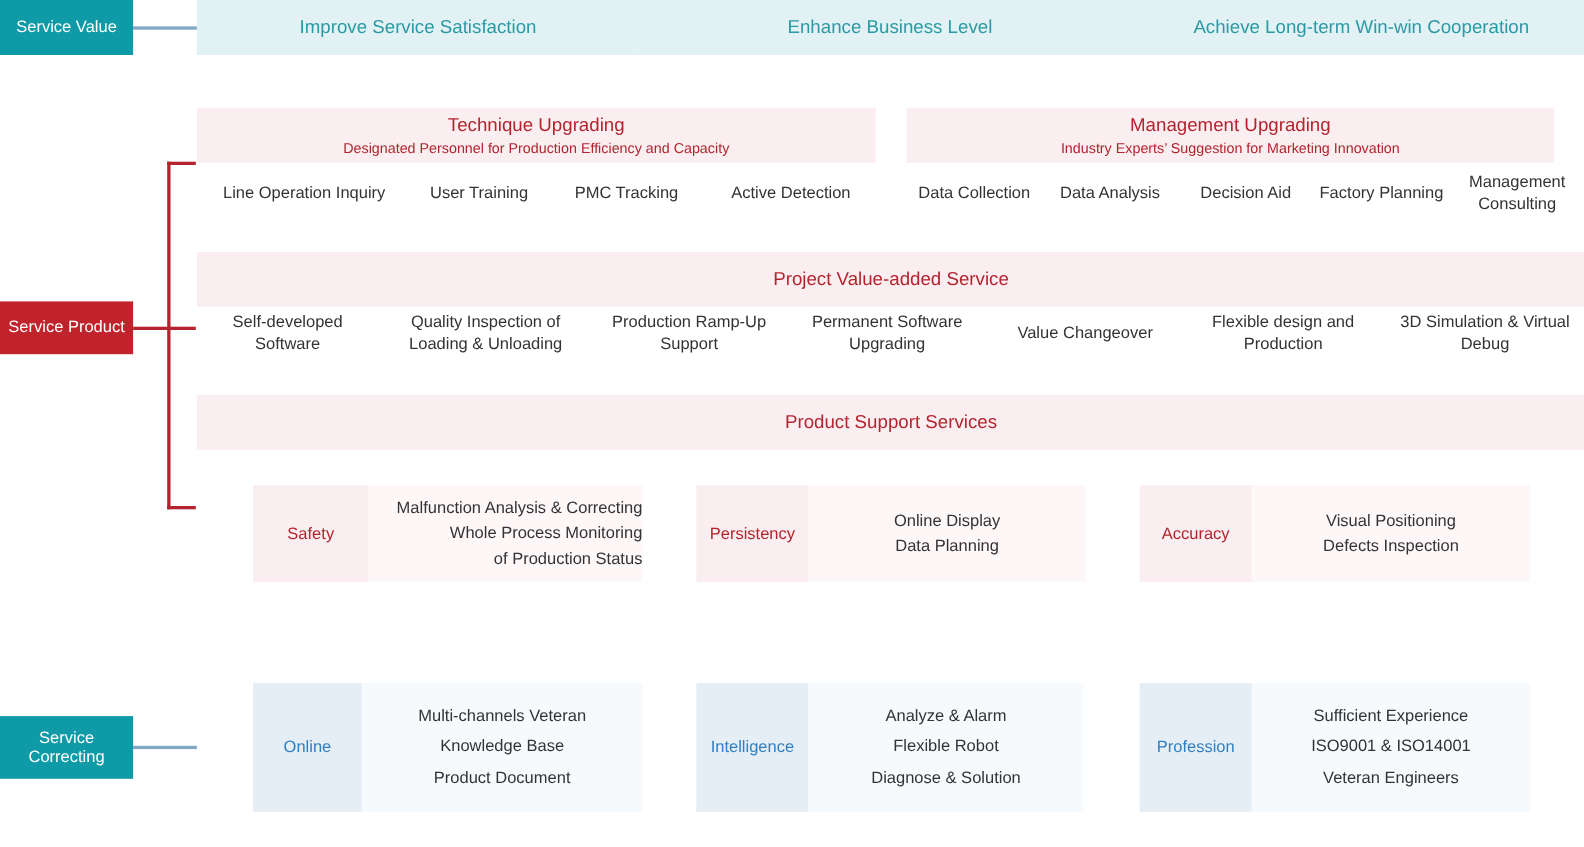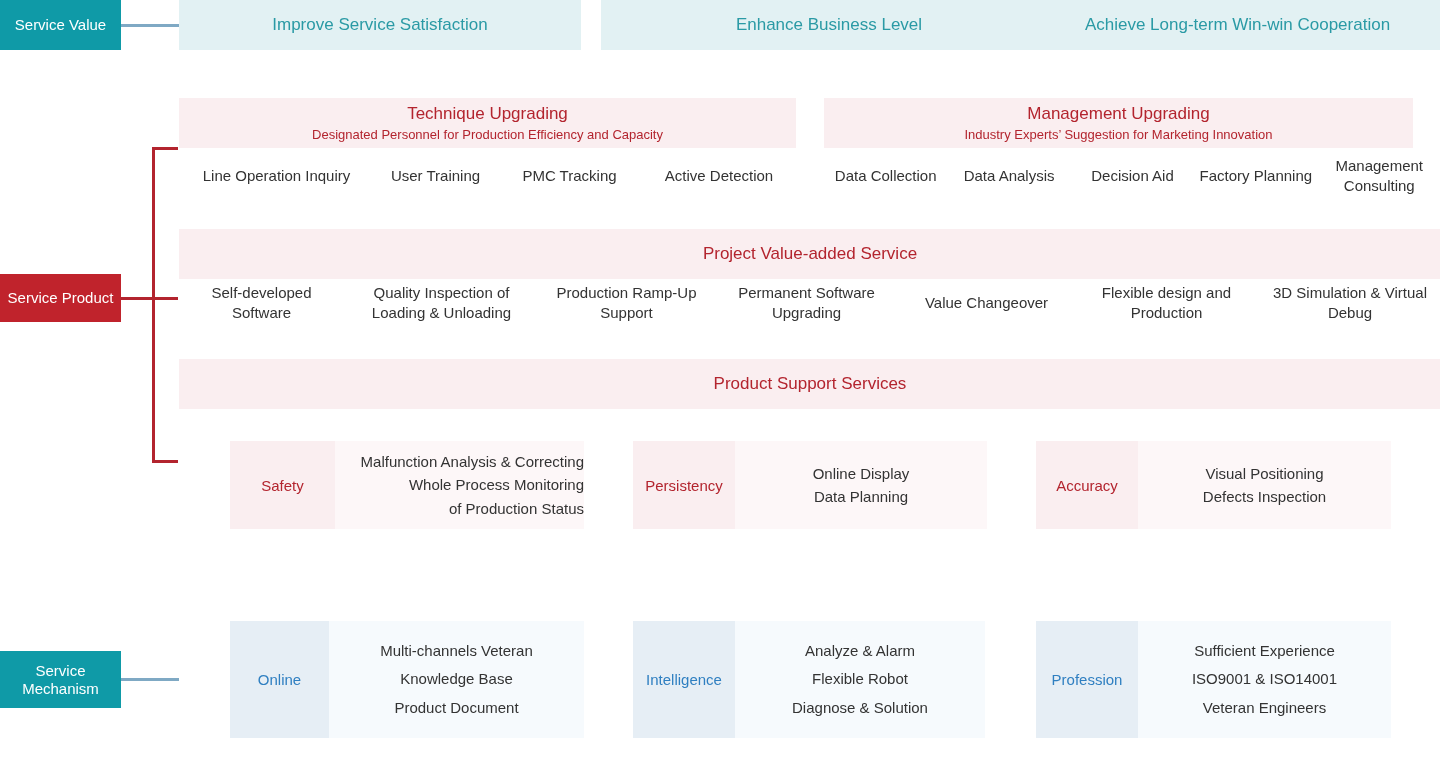--- a/index.html
+++ b/index.html
@@ -45,21 +45,21 @@
   
   .value-card {
     position: absolute;
     top: 0; height: 50px;
     background: #e2f1f3;
     display: flex; align-items: center; justify-content: center;
     color: #2a9aa5;
     font-size: 17px;
   }
   #value-0 { left: 179px;  width: 402px; }
-  #value-1 { left: 601px;  width: 456px; }
+  #value-1 { left: 581px;  width: 456px; }
   #value-2 { left: 1035px; width: 405px; }
 
   
   .band {
     position: absolute;
     background: #faeef0;
     display: flex;
     flex-direction: column;
     align-items: center;
     justify-content: center;
@@ -158,21 +158,21 @@
 
 <div id="root">
 
   <div class="side-label" id="label-value">
     <span>Service Value</span>
   </div>
   <div class="side-label" id="label-product">
     <span>Service Product</span>
   </div>
   <div class="side-label" id="label-mechanism">
-    <span>Service Mechanism</span>
+    <span>Service Correcting</span>
   </div>
 
   <div class="line" id="conn-value"></div>
   <div class="line" id="conn-mech"></div>
   <div class="line-red" id="brk-vert"></div>
   <div class="line-red" id="brk-top"></div>
   <div class="line-red" id="brk-mid"></div>
   <div class="line-red" id="brk-bot"></div>
 
   <div class="value-card" id="value-0">

